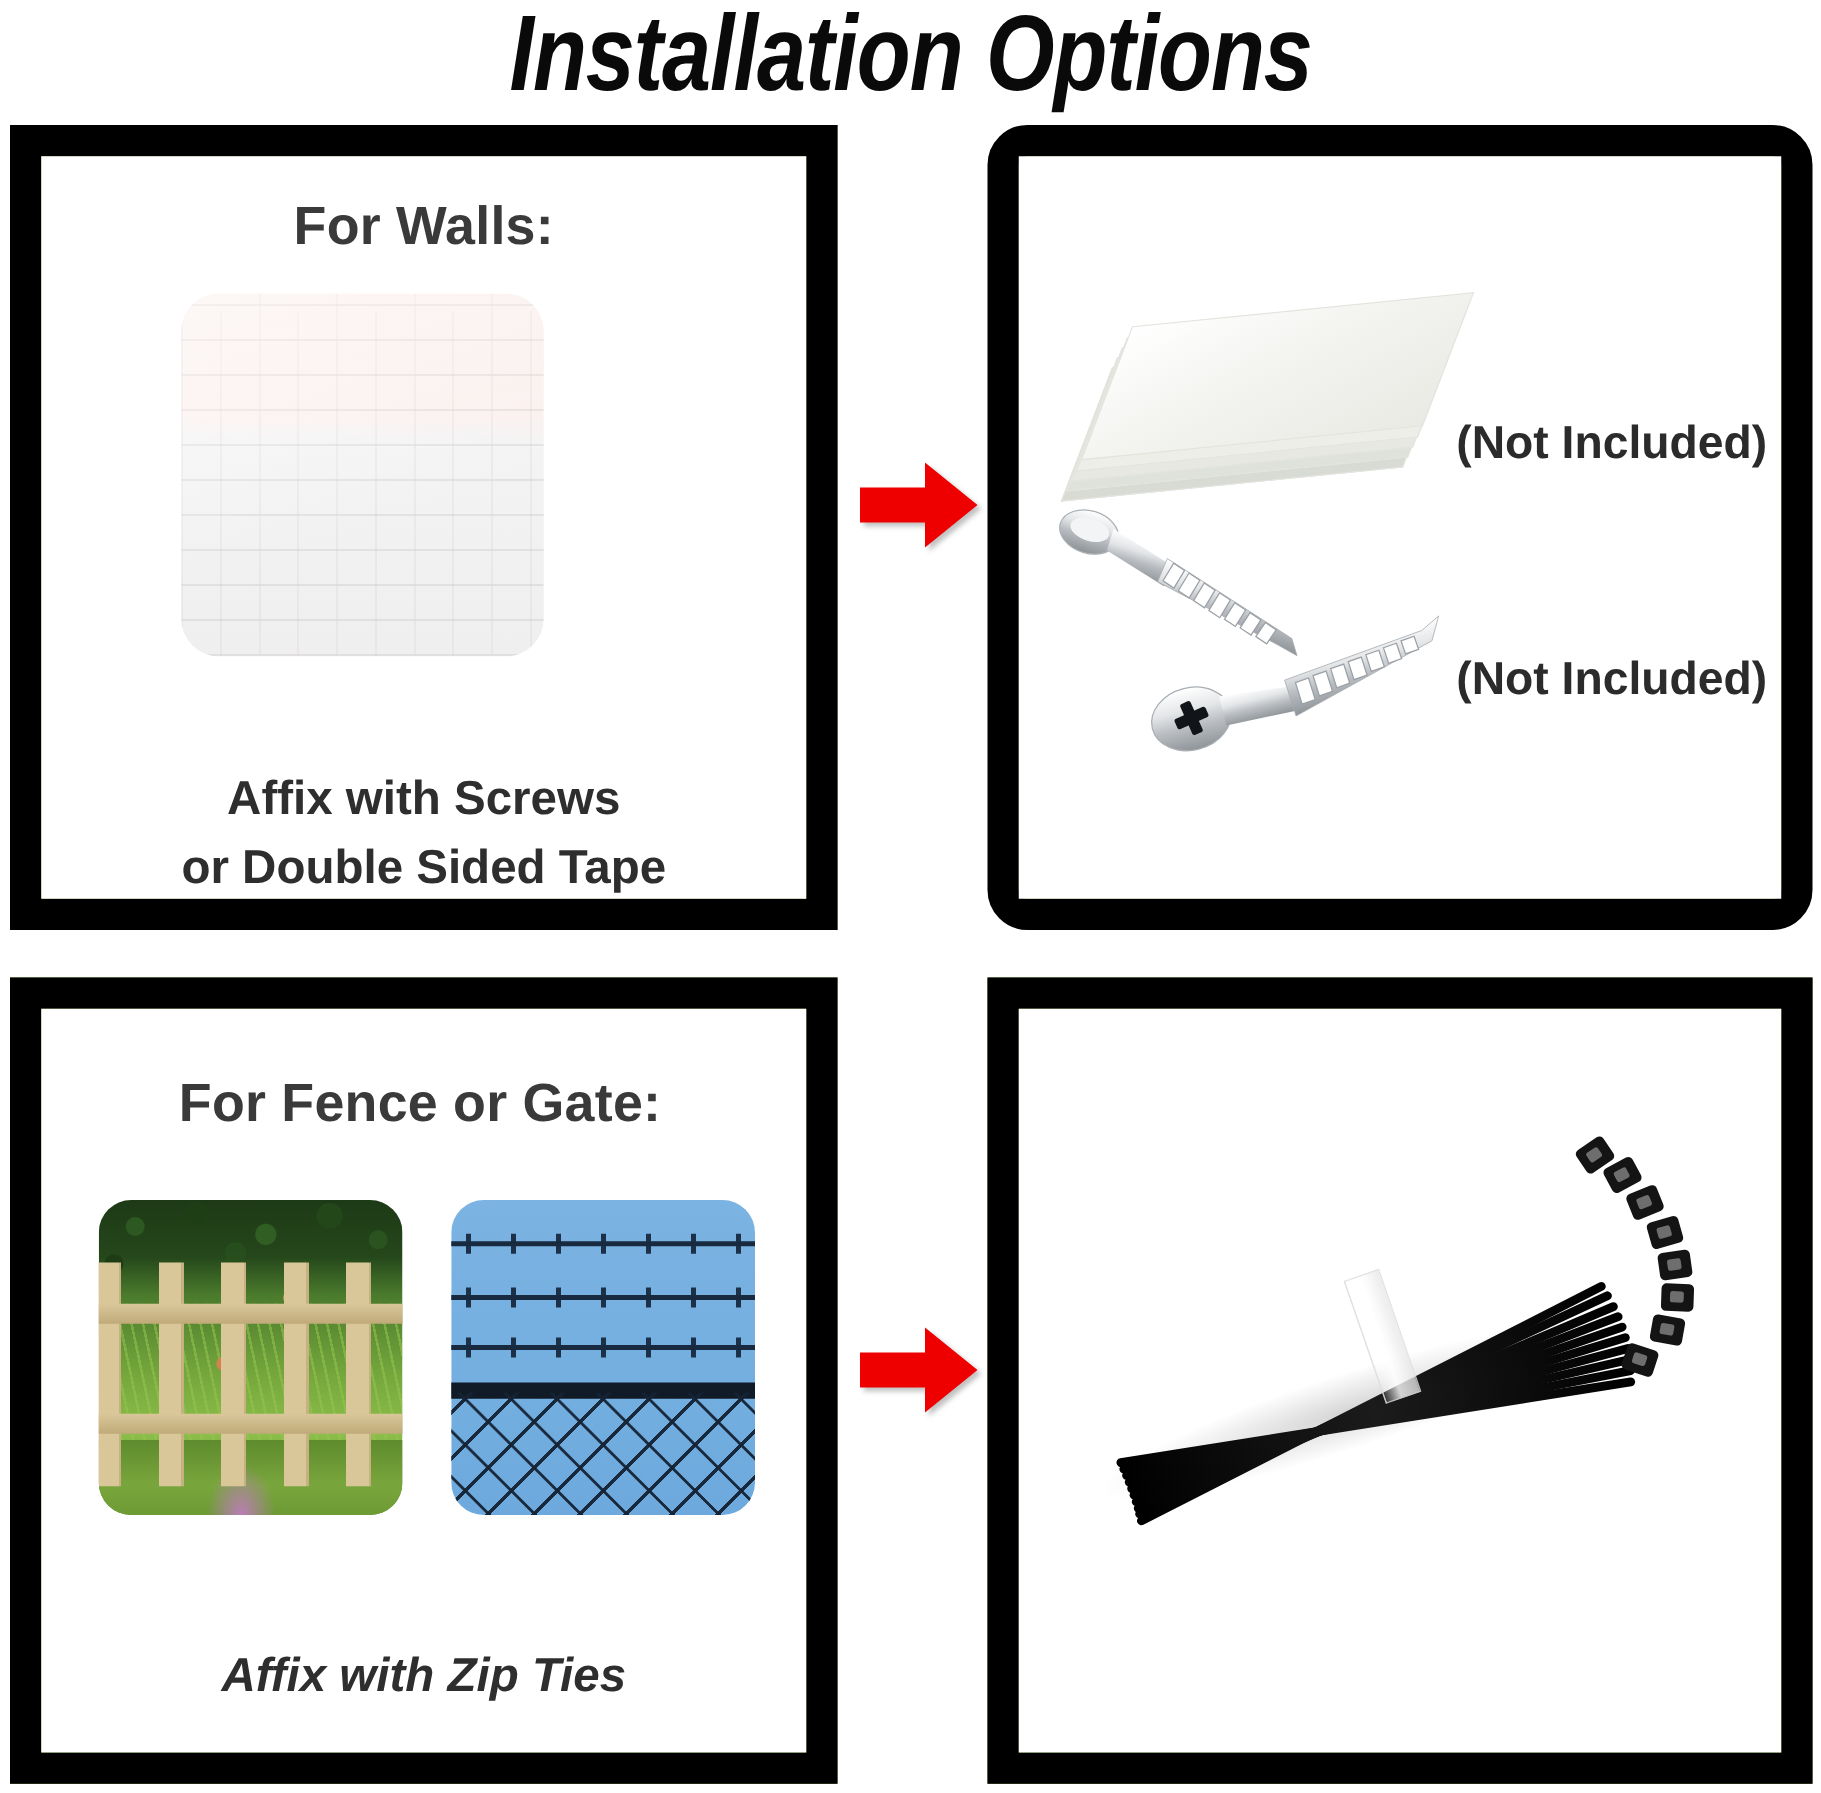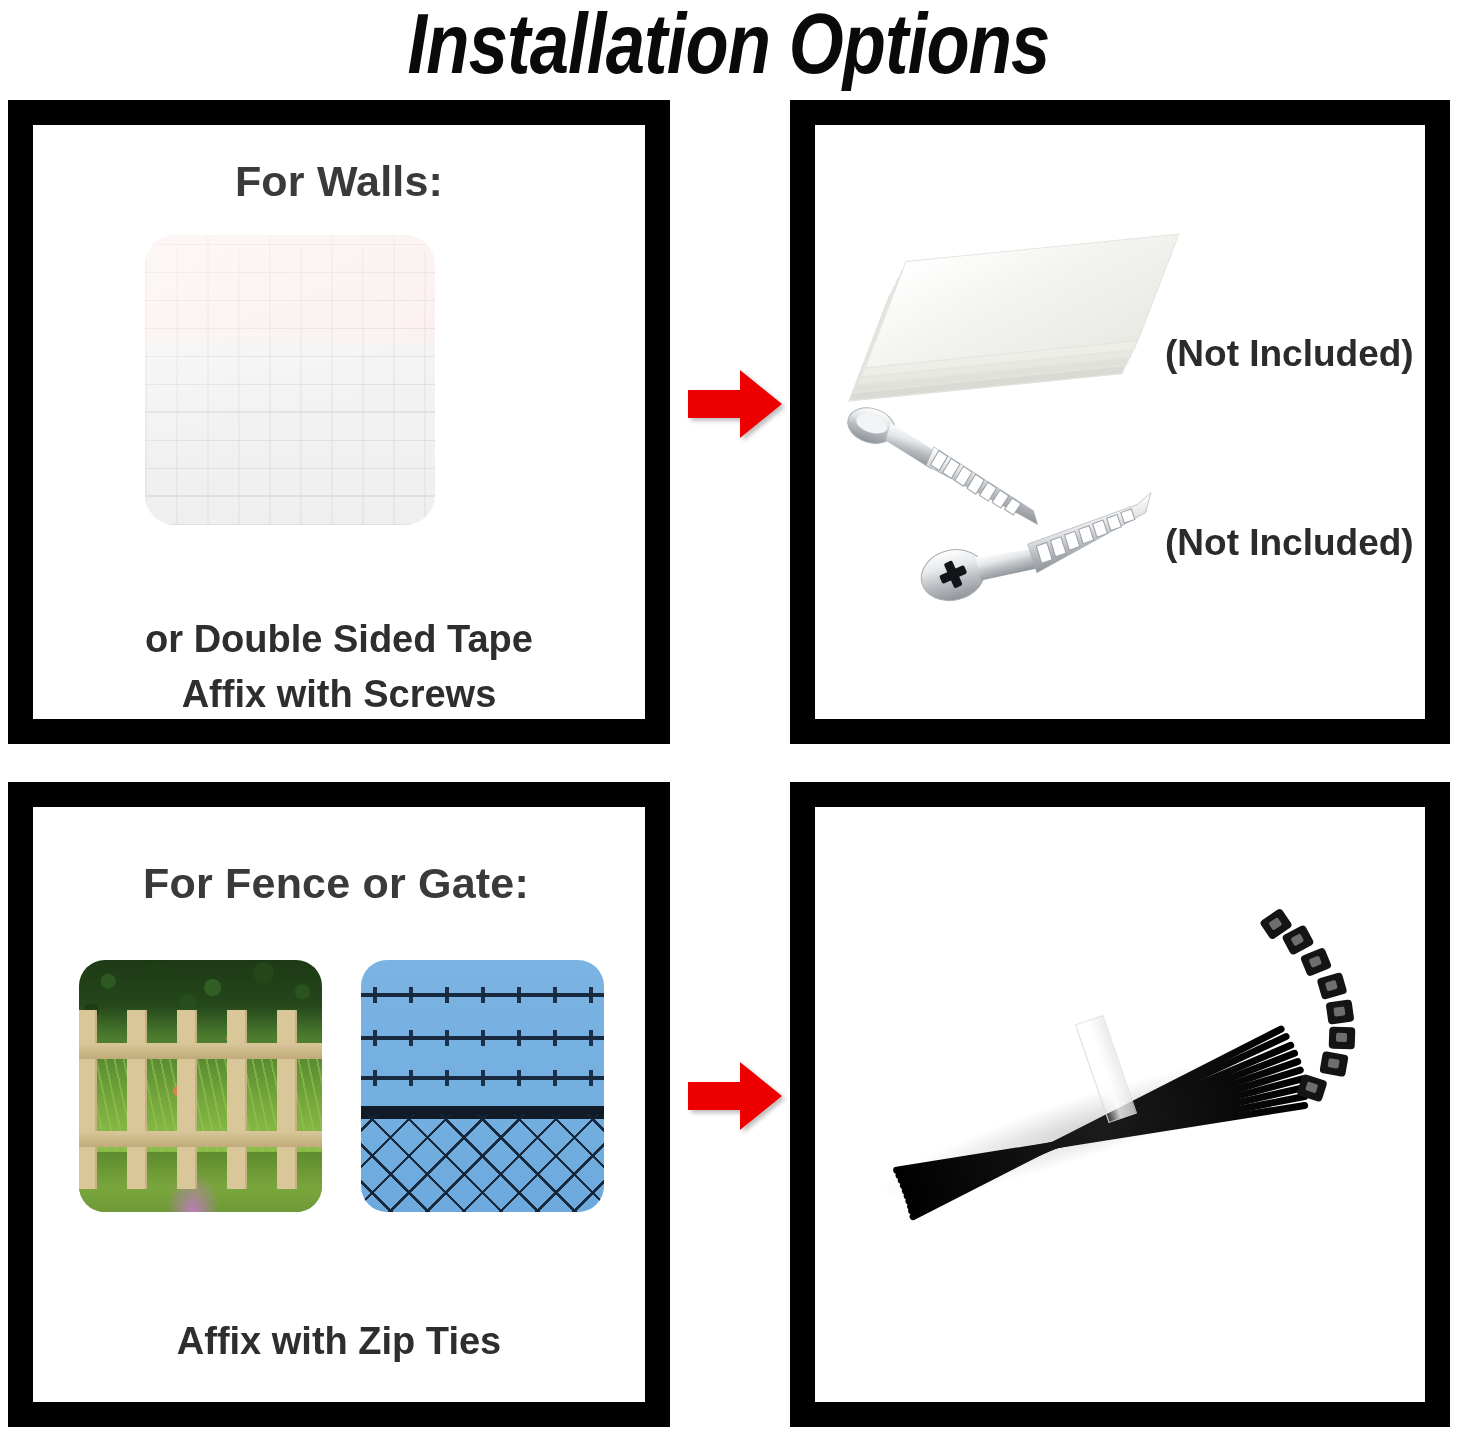--- a/index.html
+++ b/index.html
@@ -46,21 +46,21 @@
   }
   .panel-inner {
     position: relative;
     width: 100%;
     height: 100%;
     background: #ffffff;
     overflow: hidden;
   }
 
   #panel-walls   { left: 8px;   top: 100px;  width: 662px; height: 644px; }
-  #panel-hw      { left: 790px; top: 100px;  width: 660px; height: 644px; }
+  #panel-hw      { left: 790px; top: 100px;  width: 660px; height: 644px; border-radius: 32px; }
   #panel-fence   { left: 8px;   top: 782px;  width: 662px; height: 645px; }
   #panel-zip     { left: 790px; top: 782px;  width: 660px; height: 645px; }
 
   
   .panel-heading {
     position: absolute;
     width: 100%;
     text-align: center;
     font-size: 43px;
     font-weight: bold;
@@ -73,21 +73,21 @@
   .caption {
     position: absolute;
     width: 100%;
     text-align: center;
     font-size: 38px;
     font-weight: bold;
     color: #2e2e2e;
     line-height: 1.45;
   }
   #caption-walls { top: 487px; }
-  #caption-fence { top: 507px; }
+  #caption-fence { top: 507px; font-style: italic; }
 
   .not-included {
     position: absolute;
     font-size: 37px;
     font-weight: bold;
     color: #2b2b2b;
     white-space: nowrap;
   }
   #ni-tape   { left: 350px; top: 208px; }
   #ni-screw  { left: 350px; top: 397px; }
@@ -344,22 +344,22 @@
     <div class="panel-inner">
       <div class="panel-heading" id="heading-walls">For Walls:</div>
 
       <div id="wall-photo">
         <div class="bricks"></div>
         <div class="bricks2"></div>
         <div class="sheen"></div>
       </div>
 
       <div class="caption" id="caption-walls">
+        <div>Affix with Screws</div>
         <div>or Double Sided Tape</div>
-        <div>Affix with Screws</div>
       </div>
     </div>
   </div>
 
   <svg class="arrow" id="arrow-top" viewBox="0 0 96 72">
     <polygon points="0,22 52,22 52,2 94,36 52,70 52,50 0,50" fill="#EE0000"></polygon>
   </svg>
 
   <div class="panel" id="panel-hw">
     <div class="panel-inner">

